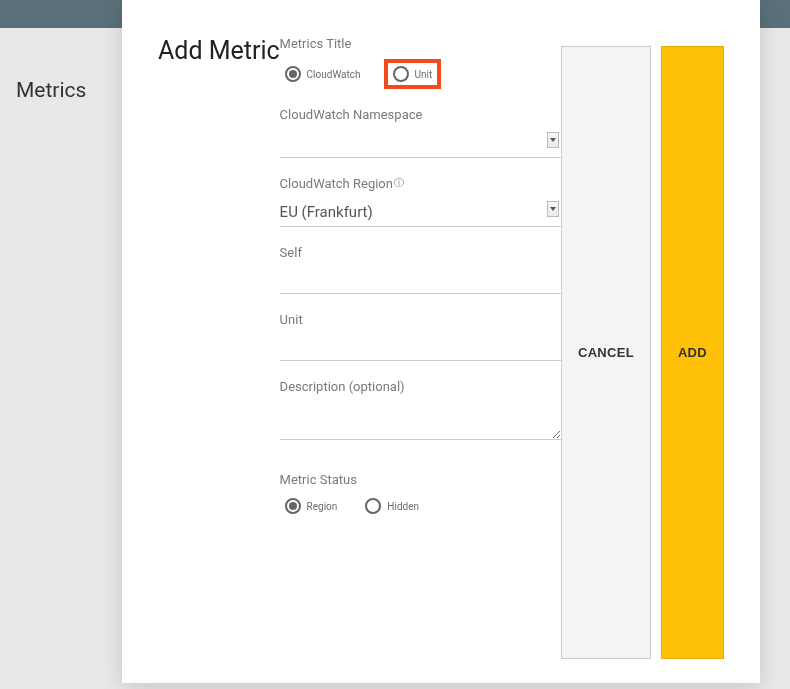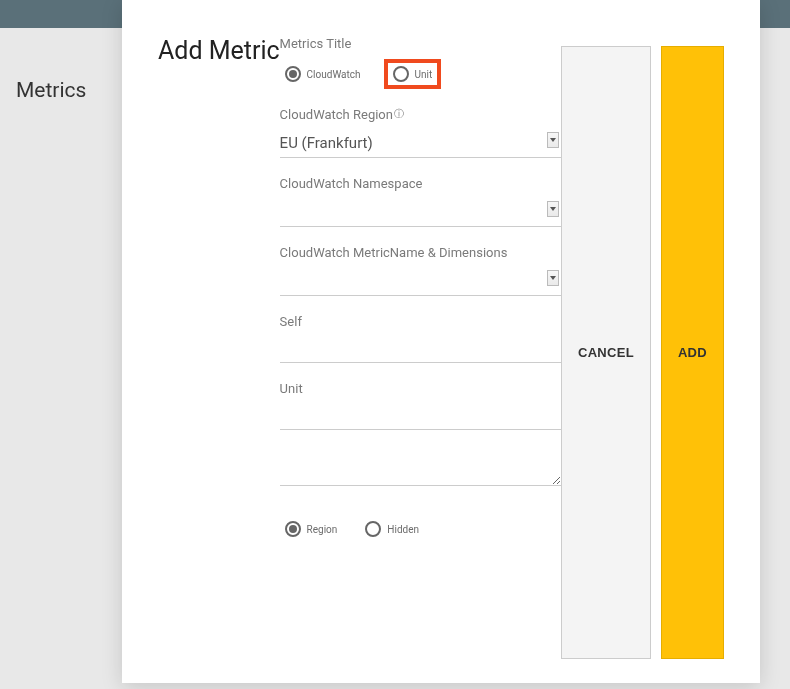--- a/index.html
+++ b/index.html
@@ -197,62 +197,57 @@
           <span>CloudWatch</span>
         </label>
         <label class="radio-item highlight-box">
           <span class="radio-circle"></span>
           <span>Unit</span>
         </label>
       </div>
     </div>
 
     <div class="form-group">
+      <span class="field-label">CloudWatch Namespace</span>
+      <div class="select-wrap">
+        <span></span>
+        <span class="caret"></span>
+      </div>
+    </div>
+
+    <div class="form-group">
       <span class="field-label">
         <span>CloudWatch Region</span><span class="info-icon">ⓘ</span>
       </span>
       <div class="select-wrap">
         <span>EU (Frankfurt)</span>
         <span class="caret"></span>
       </div>
     </div>
 
-    <div class="form-group">
-      <span class="field-label">CloudWatch Namespace</span>
-      <div class="select-wrap">
-        <span></span>
-        <span class="caret"></span>
-      </div>
-    </div>
-
-    <div class="form-group">
-      <span class="field-label">CloudWatch MetricName &amp; Dimensions</span>
-      <div class="select-wrap">
-        <span></span>
-        <span class="caret"></span>
-      </div>
-    </div>
 
     <div class="form-group">
       <span class="field-label">Self</span>
       <input class="text-input" type="text" value="" style="">
     </div>
 
     <div class="form-group">
       <span class="field-label">Unit</span>
       <input class="text-input" type="text" value="" style="">
     </div>
 
     <div class="form-group">
+      <span class="field-label">Description (optional)</span>
       <textarea class="textarea-input" style=""></textarea>
     </div>
 
     <div class="section-spacer"></div>
 
     <div class="form-group">
+      <span class="field-label">Metric Status</span>
       <div class="radio-row">
         <label class="radio-item">
           <span class="radio-circle checked"></span>
           <span>Region</span>
         </label>
         <label class="radio-item">
           <span class="radio-circle"></span>
           <span>Hidden</span>
         </label>
       </div>

